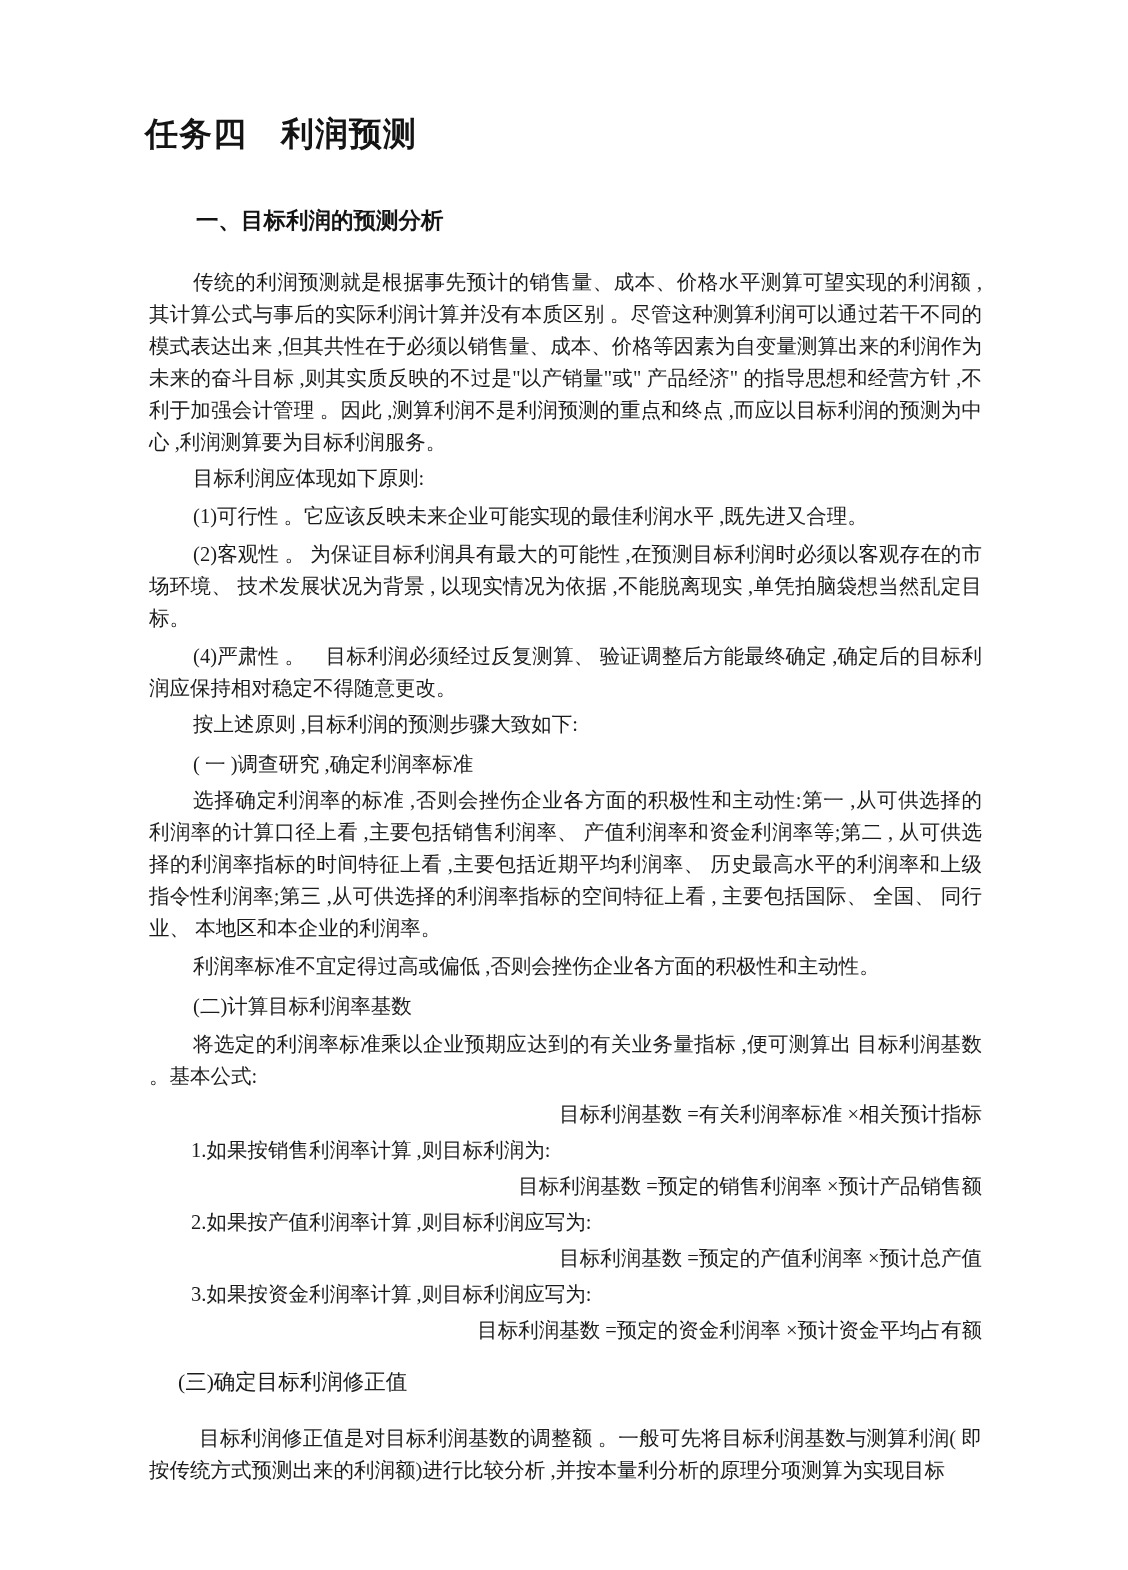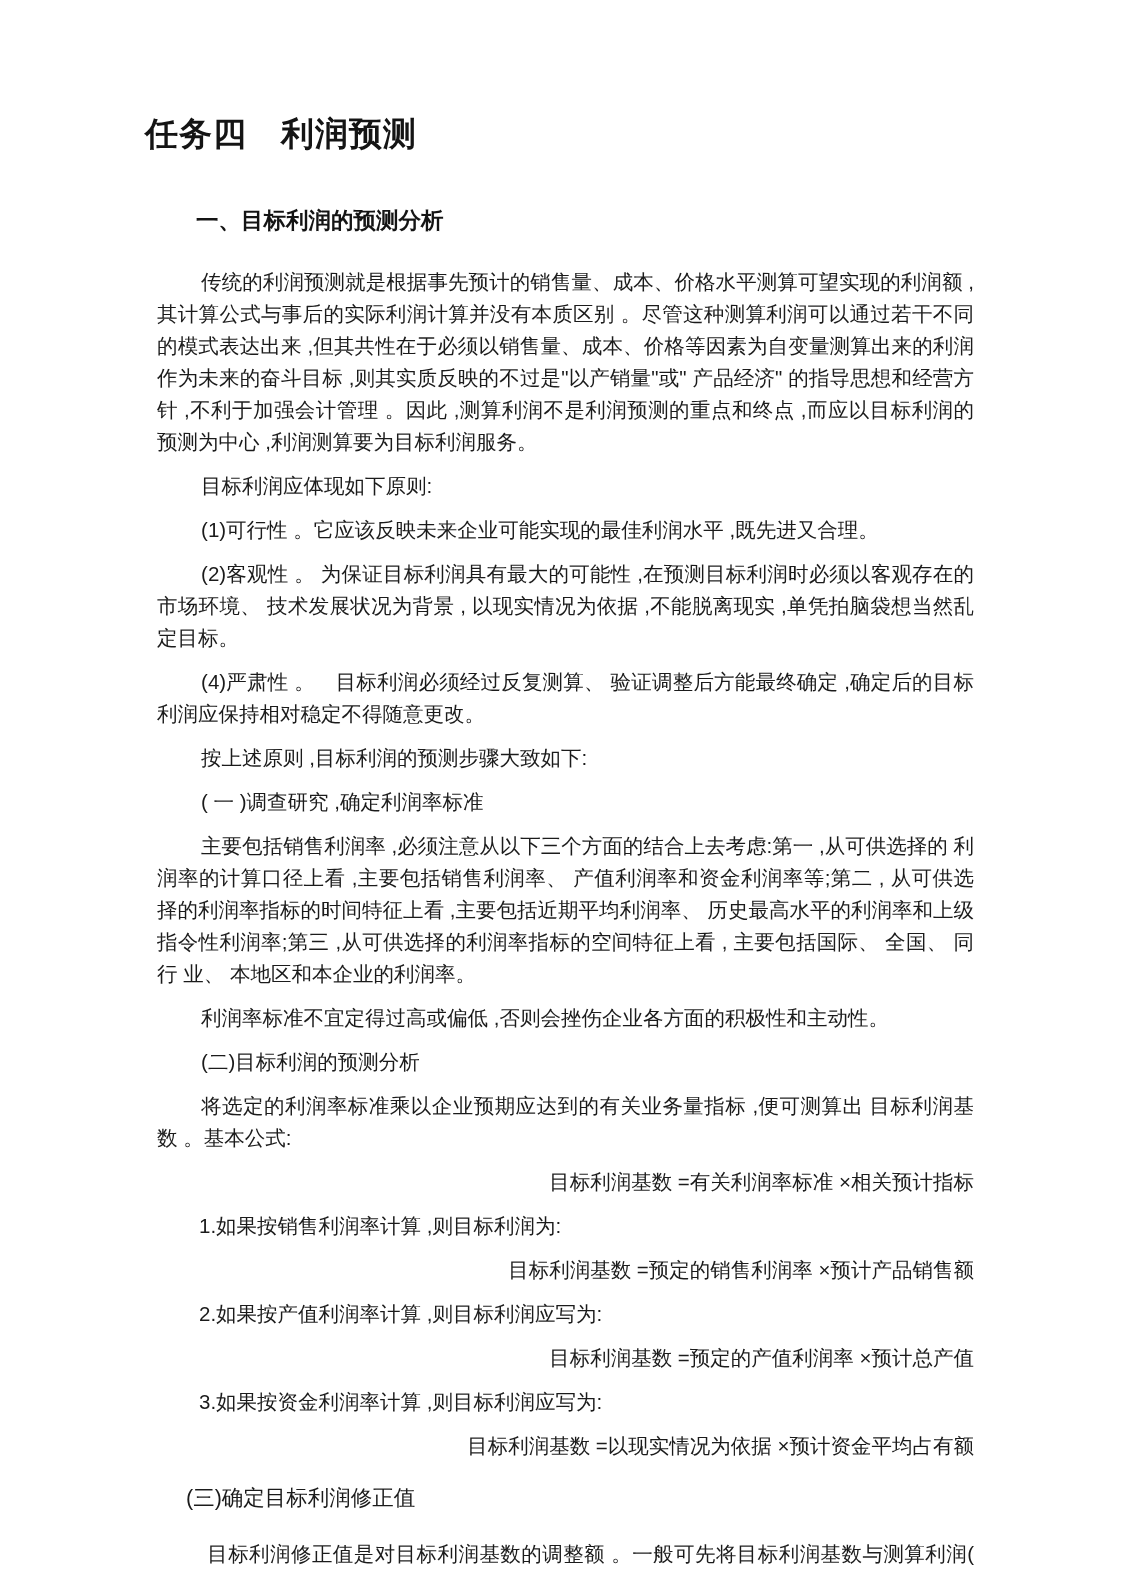--- a/index.html
+++ b/index.html
@@ -28,23 +28,24 @@
     h2.section-heading {
       font-size: 22.5px;
       font-weight: 700;
       margin: 12px 0 30px 0;
       padding-left: 51px;
       color: #141414;
     }
     p {
       font-size: 20.5px;
       line-height: 32px;
-      margin: 12px;
+      margin: 4px;
       text-align: justify;
       color: #1b1b1b;
+      font-family: Liberation Serif, serif;
     }
     p.indent      { text-indent: 2.15em; }
     p.indent-sm   { text-indent: 1.35em; }
     p.indent-lg   { text-indent: 2.45em; }
     p.formula     { padding-left: 2.15em; text-align: right; }
     p.numbered    { padding-left: 2.05em; text-align: left; }
     p.item        { margin-top: 6px; }
     p.subhead     { margin-top: 8px; }
     p.subhead-lg  { margin-top: 20px; font-size: 21.5px; }
     p.mt-xs       { margin-top: 4px; }
@@ -68,39 +69,39 @@
 
   <p class="indent item">(2)客观性 。 为保证目标利润具有最大的可能性 ,在预测目标利润时必须以客观存在的市场环境、 技术发展状况为背景 , 以现实情况为依据 ,不能脱离现实 ,单凭拍脑袋想当然乱定目标。</p>
 
   <p class="indent item">(4)严肃性 。　目标利润必须经过反复测算、 验证调整后方能最终确定 ,确定后的目标利润应保持相对稳定不得随意更改。</p>
 
 
   <p class="indent">按上述原则 ,目标利润的预测步骤大致如下:</p>
 
   <p class="indent subhead">( 一 )调查研究 ,确定利润率标准</p>
 
-  <p class="indent">主要包括销售利润率 ,必须注意从以下三个方面的结合上去考虑:第一 ,从可供选择的 利润率的计算口径上看 ,主要包括销售利润率、 产值利润率和资金利润率等;第二 , 从可供选 择的利润率指标的时间特征上看 ,主要包括近期平均利润率、 历史最高水平的利润率和上级 指令性利润率;第三 ,从可供选择的利润率指标的空间特征上看 , 主要包括国际、 全国、 同行 业、 本地区和本企业的利润率。</p>
+  <p class="indent">选择确定利润率的标准 ,否则会挫伤企业各方面的积极性和主动性:第一 ,从可供选择的 利润率的计算口径上看 ,主要包括销售利润率、 产值利润率和资金利润率等;第二 , 从可供选 择的利润率指标的时间特征上看 ,主要包括近期平均利润率、 历史最高水平的利润率和上级 指令性利润率;第三 ,从可供选择的利润率指标的空间特征上看 , 主要包括国际、 全国、 同行 业、 本地区和本企业的利润率。</p>
 
   <p class="indent mt-sm">利润率标准不宜定得过高或偏低 ,否则会挫伤企业各方面的积极性和主动性。</p>
 
-  <p class="indent subhead">(二)目标利润的预测分析</p>
+  <p class="indent subhead">(二)计算目标利润率基数</p>
 
   <p class="indent mt-sm">将选定的利润率标准乘以企业预期应达到的有关业务量指标 ,便可测算出 目标利润基数 。基本公式:</p>
 
   <p class="formula mt-sm">目标利润基数 =有关利润率标准 ×相关预计指标</p>
 
   <p class="numbered">1.如果按销售利润率计算 ,则目标利润为:</p>
 
   <p class="formula mt-xs">目标利润基数 =预定的销售利润率 ×预计产品销售额</p>
 
   <p class="numbered mt-xs">2.如果按产值利润率计算 ,则目标利润应写为:</p>
 
   <p class="formula mt-xs">目标利润基数 =预定的产值利润率 ×预计总产值</p>
 
   <p class="numbered mt-xs">3.如果按资金利润率计算 ,则目标利润应写为:</p>
 
-  <p class="formula mt-xs">目标利润基数 =以现实情况为依据 ×预计资金平均占有额</p>
+  <p class="formula mt-xs">目标利润基数 =预定的资金利润率 ×预计资金平均占有额</p>
 
   <p class="indent-sm subhead-lg">(三)确定目标利润修正值</p>
 
   <p class="indent-lg mt-lg">目标利润修正值是对目标利润基数的调整额 。一般可先将目标利润基数与测算利润( 即按传统方式预测出来的利润额)进行比较分析 ,并按本量利分析的原理分项测算为实现目标</p>
 
 </main>
 
 </body></html>

